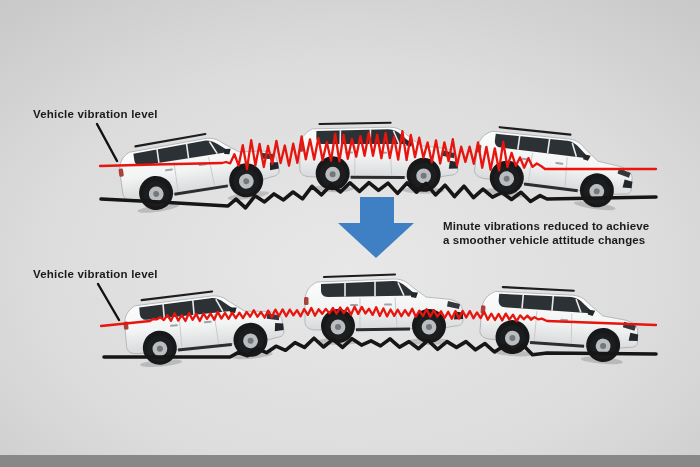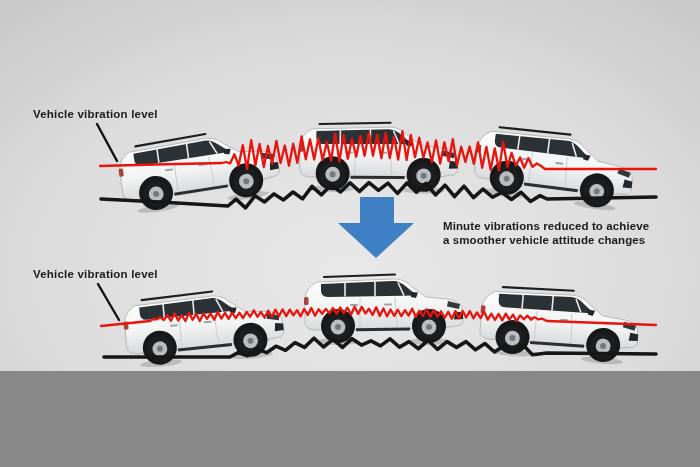--- a/index.html
+++ b/index.html
@@ -1,17 +1,17 @@
 <!DOCTYPE html>
 <html><head>
 <meta charset="utf-8">
 <style>
   html,body{margin:0;padding:0;background:#888;}
   .stage{
-    position:relative;width:700px;height:371px;overflow:hidden;
+    position:relative;width:700px;height:455px;overflow:hidden;
     font-family:"Liberation Sans",sans-serif;
   }
   svg text{
     font-family:"Liberation Sans",sans-serif;
     font-weight:bold;
     fill:#1b1b1b;
   }
   .label-text{font-size:11.5px;letter-spacing:.2px;}
   .annotation-text{font-size:11.5px;letter-spacing:.1px;}
 </style>

